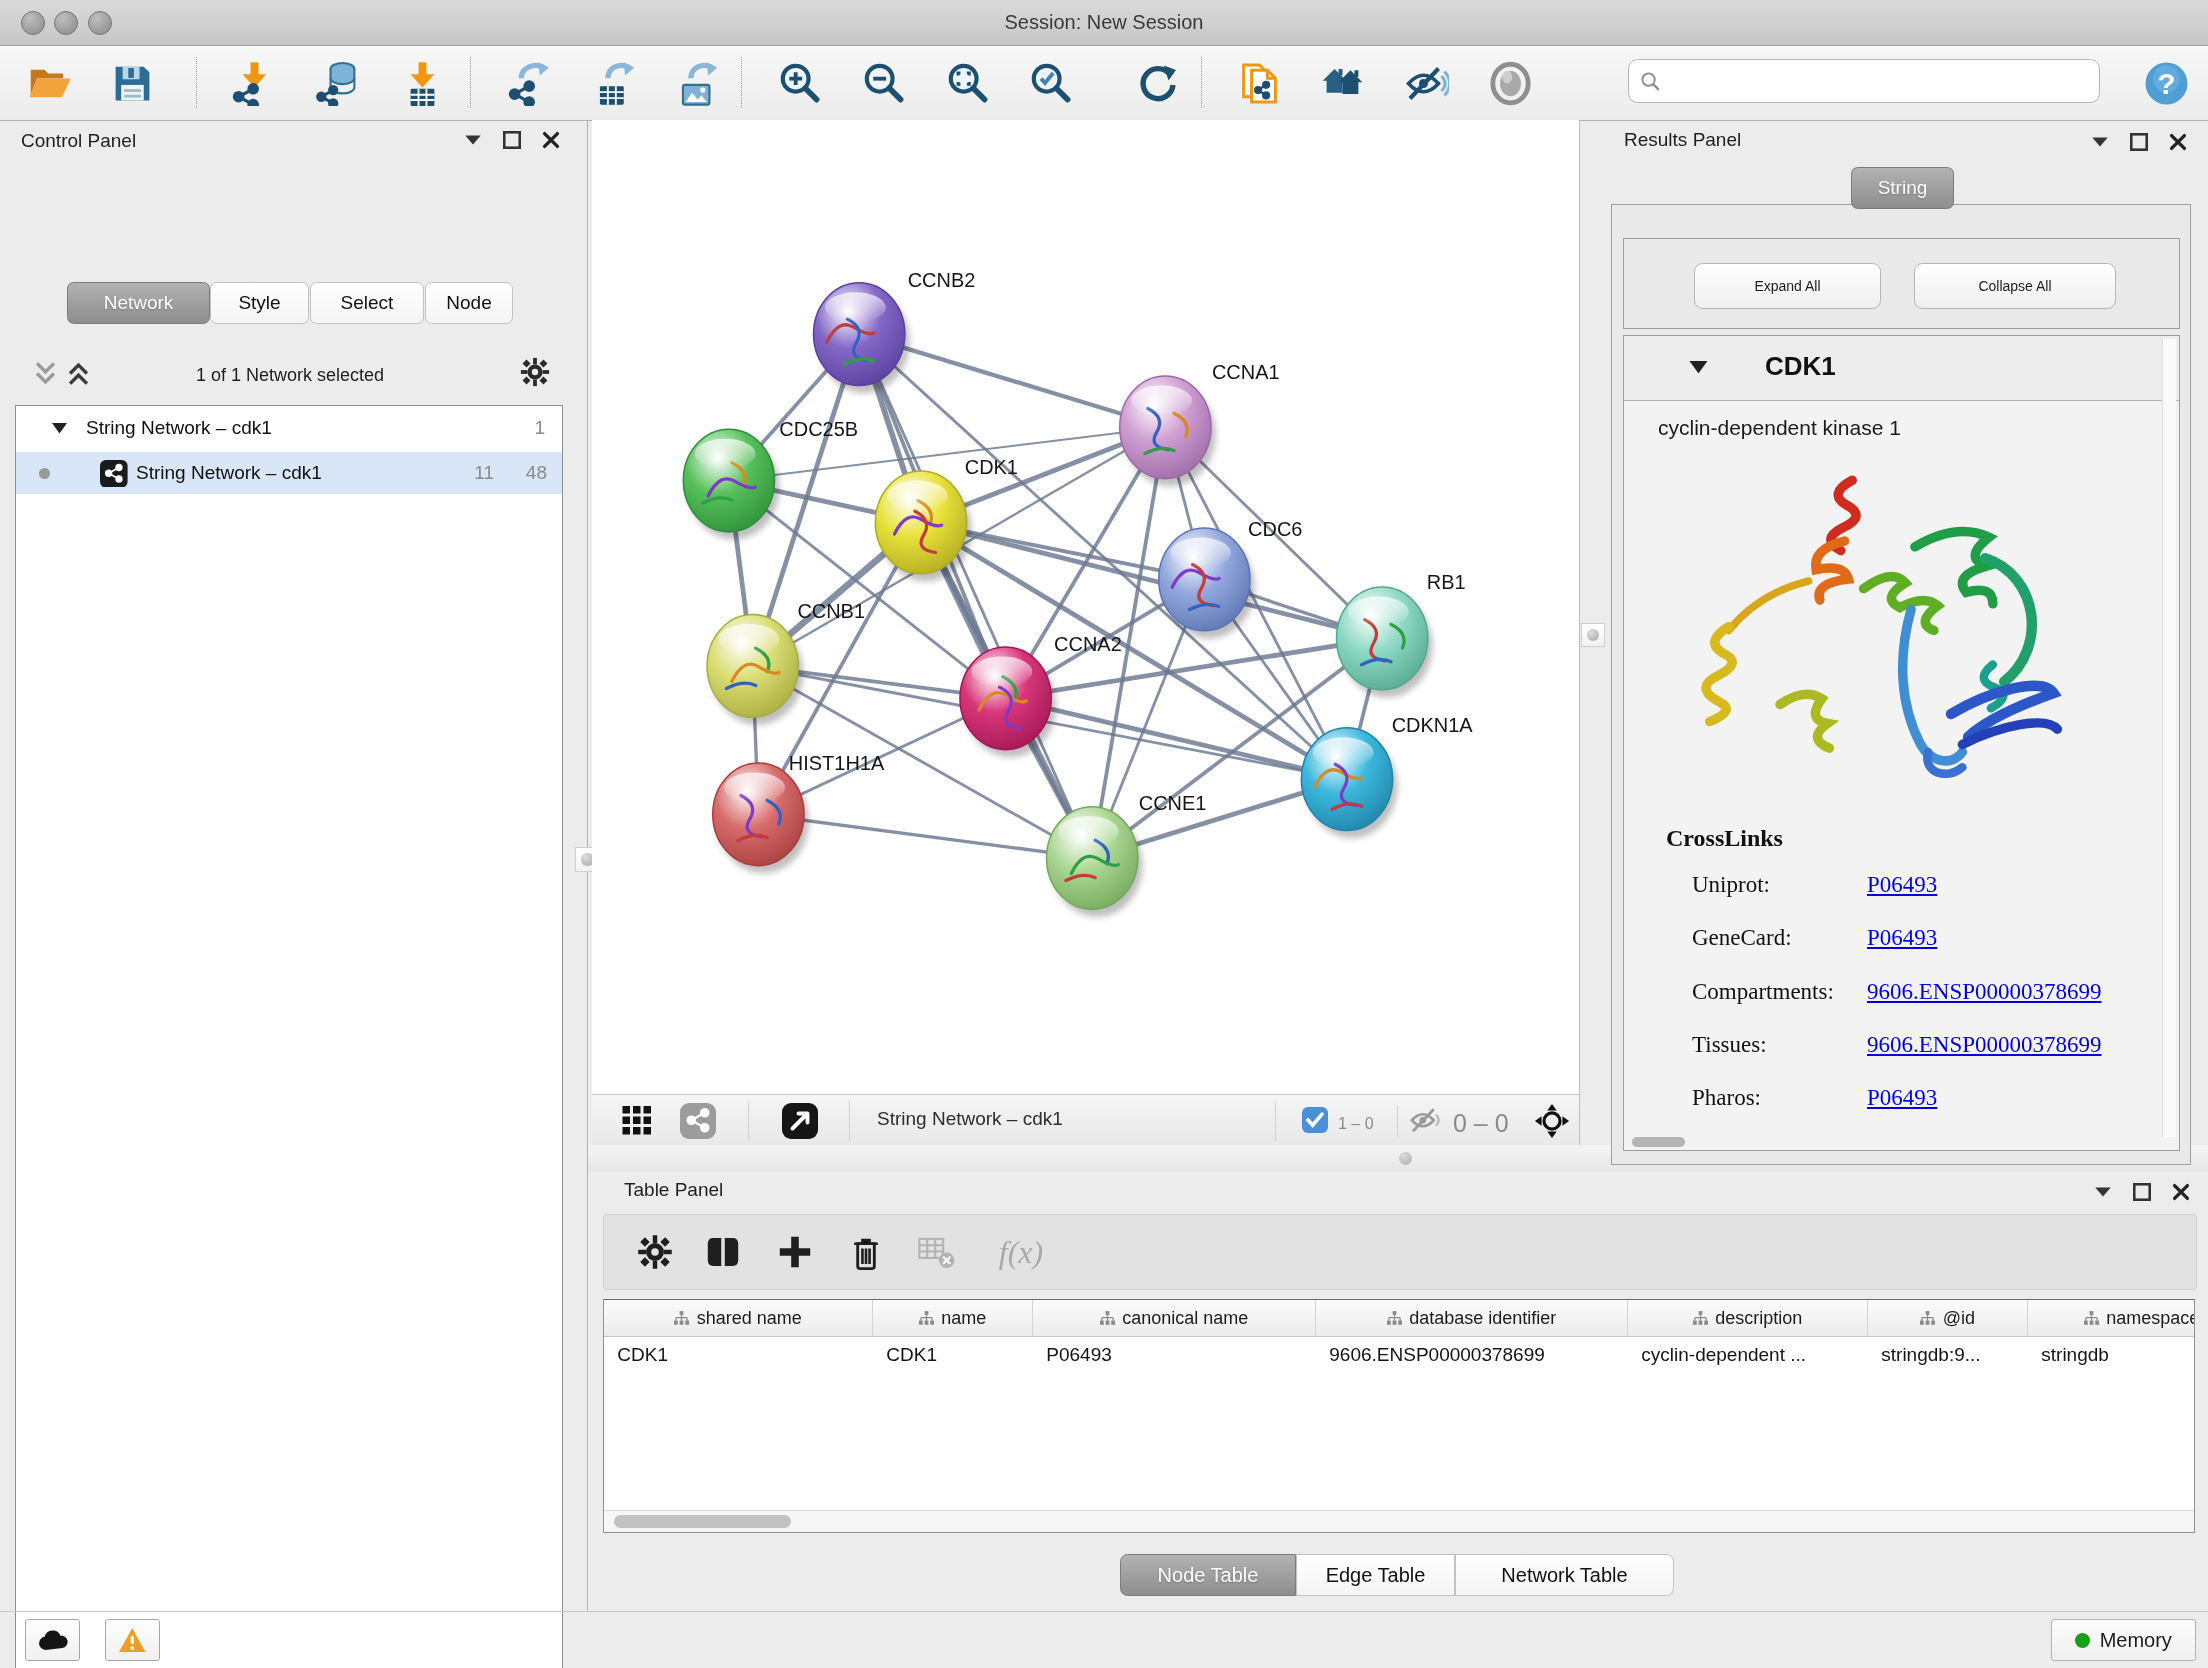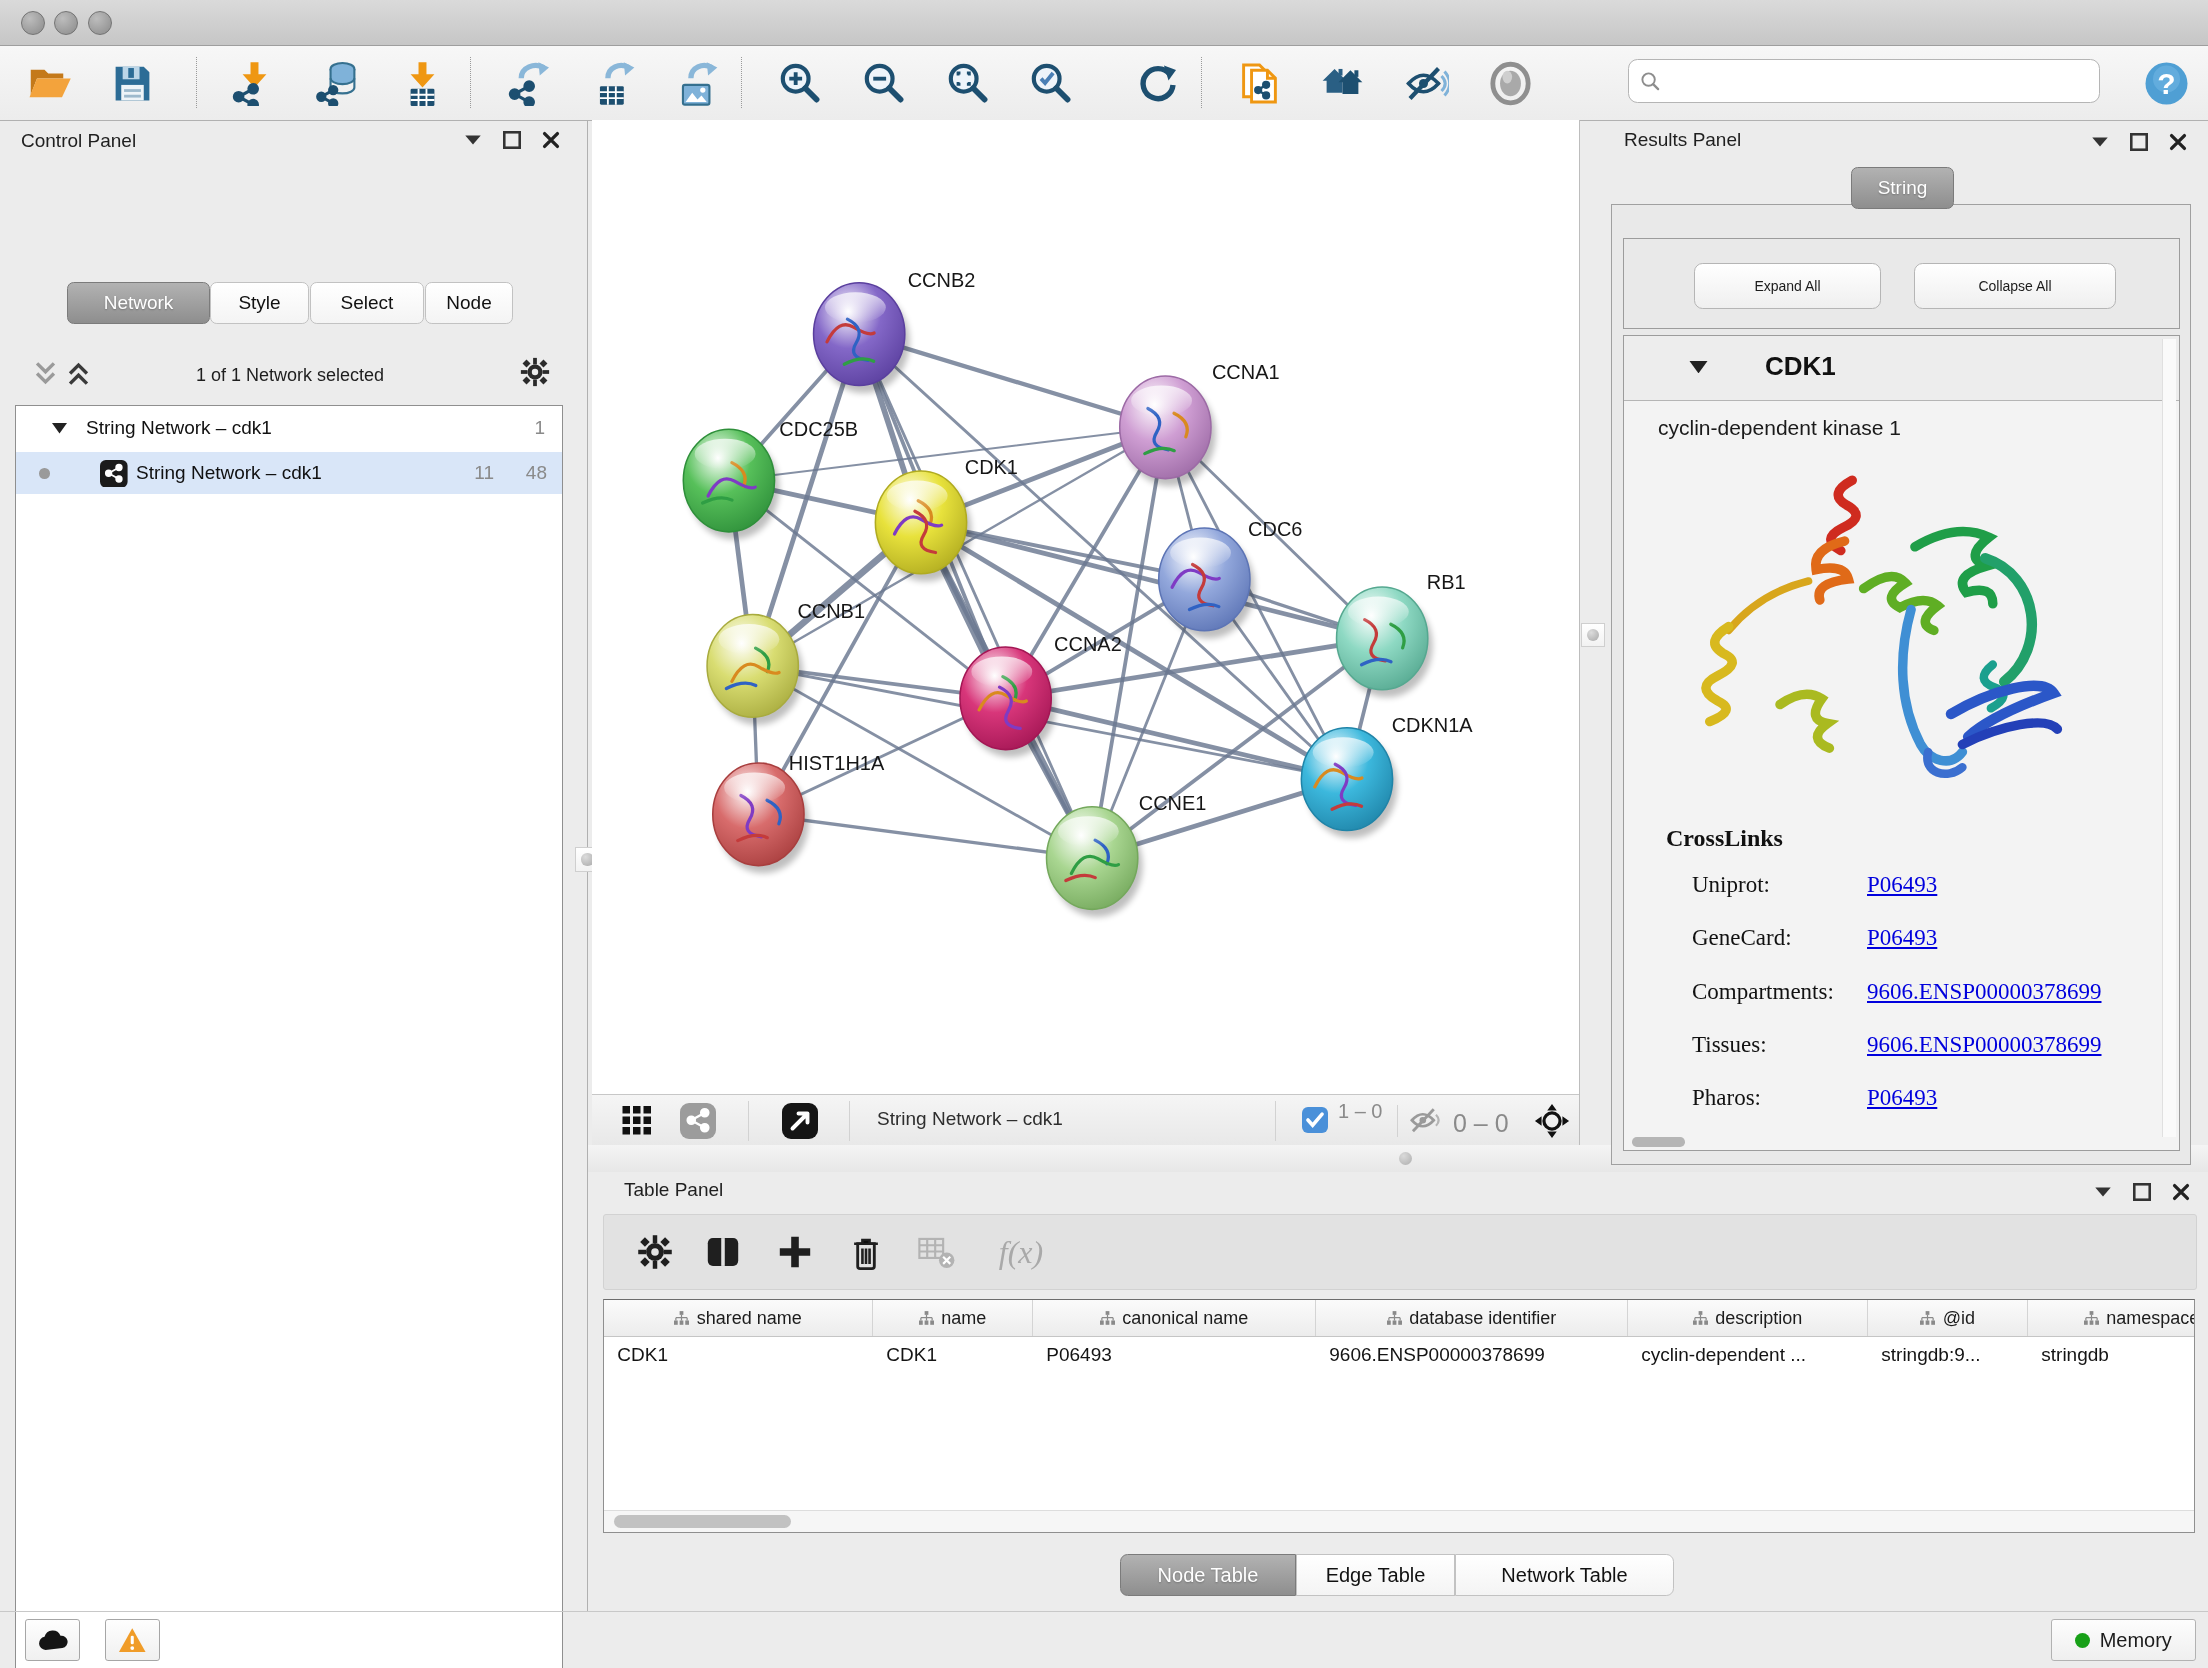--- a/index.html
+++ b/index.html
@@ -78,20 +78,21 @@
           border:1.9px solid #b2b2b2;border-radius:2.9px;display:flex;align-items:center;justify-content:center;gap:9.5px;box-sizing:border-box}
   .memdot{width:15px;height:15px;border-radius:50%}
 </style>
 </head>
 <body>
 
 <div class="abs titlebar">
   <div class="abs traffic" style="left:21px"></div>
   <div class="abs traffic" style="left:54px"></div>
   <div class="abs traffic" style="left:88px"></div>
+  <div class="abs title-text">Session: New Session</div>
 </div>
 
 <div class="abs toolbar">
   <span class="abs tbi" style="left:25px">
     <svg viewBox="0 0 36 32">
         <path fill="#c4791a" d="M3 5h11l3 3h12v4H8L3 25z"></path>
         <path fill="#f3a33c" d="M8 12h27l-7 15H2z"></path>
       </svg>
     </span>
   <span class="abs tbi" style="left:108px">
@@ -586,21 +587,21 @@
         <path d="M7 17L17 7M11 7h6v6" fill="none" stroke="#fff" stroke-width="2.6" stroke-linecap="round" stroke-linejoin="round"></path>
       </svg></span>
   <span class="abs nbsep" style="left:257px"></span>
   <span class="abs" style="left:285px;top:13.3px;font-size:19px;color:#2e2e2e">String Network – cdk1</span>
   <span class="abs nbsep" style="left:683px"></span>
   <span class="abs" style="left:710px;top:12.4px">
     <svg width="26" height="26" viewBox="0 0 22 22">
         <rect width="22" height="22" rx="5" fill="#4a90d9"></rect>
         <path d="M5 11l4 4.4L17 6" fill="none" stroke="#fff" stroke-width="3" stroke-linecap="round"></path>
       </svg></span>
-  <span class="abs gray-num" style="left:746px;top:5px;font-size:20px">1 – 0</span>
+  <span class="abs gray-num" style="left:746px;top:20px;font-size:16px">1 – 0</span>
   <span class="abs nbsep" style="left:805px;top:9.5px;height:32px"></span>
   <span class="abs" style="left:816px;top:11.4px">
     <svg width="34" height="28.5" viewBox="0 0 30 26">
         <path d="M3 13Q13 2 23 13Q13 24 3 13z" fill="none" stroke="#9a9a9a" stroke-width="2.4"></path>
         <circle cx="13" cy="13" r="3" fill="#9a9a9a"></circle>
         <path d="M4 23L23 3" stroke="#9a9a9a" stroke-width="2.6"></path>
         <path d="M25 8q5 5 0 10" fill="none" stroke="#b5b5b5" stroke-width="2"></path>
       </svg></span>
   <span class="abs gray-num" style="left:861px;top:14.3px;font-size:25px">0 – 0</span>
   <span class="abs" style="left:942px;top:7.6px">

